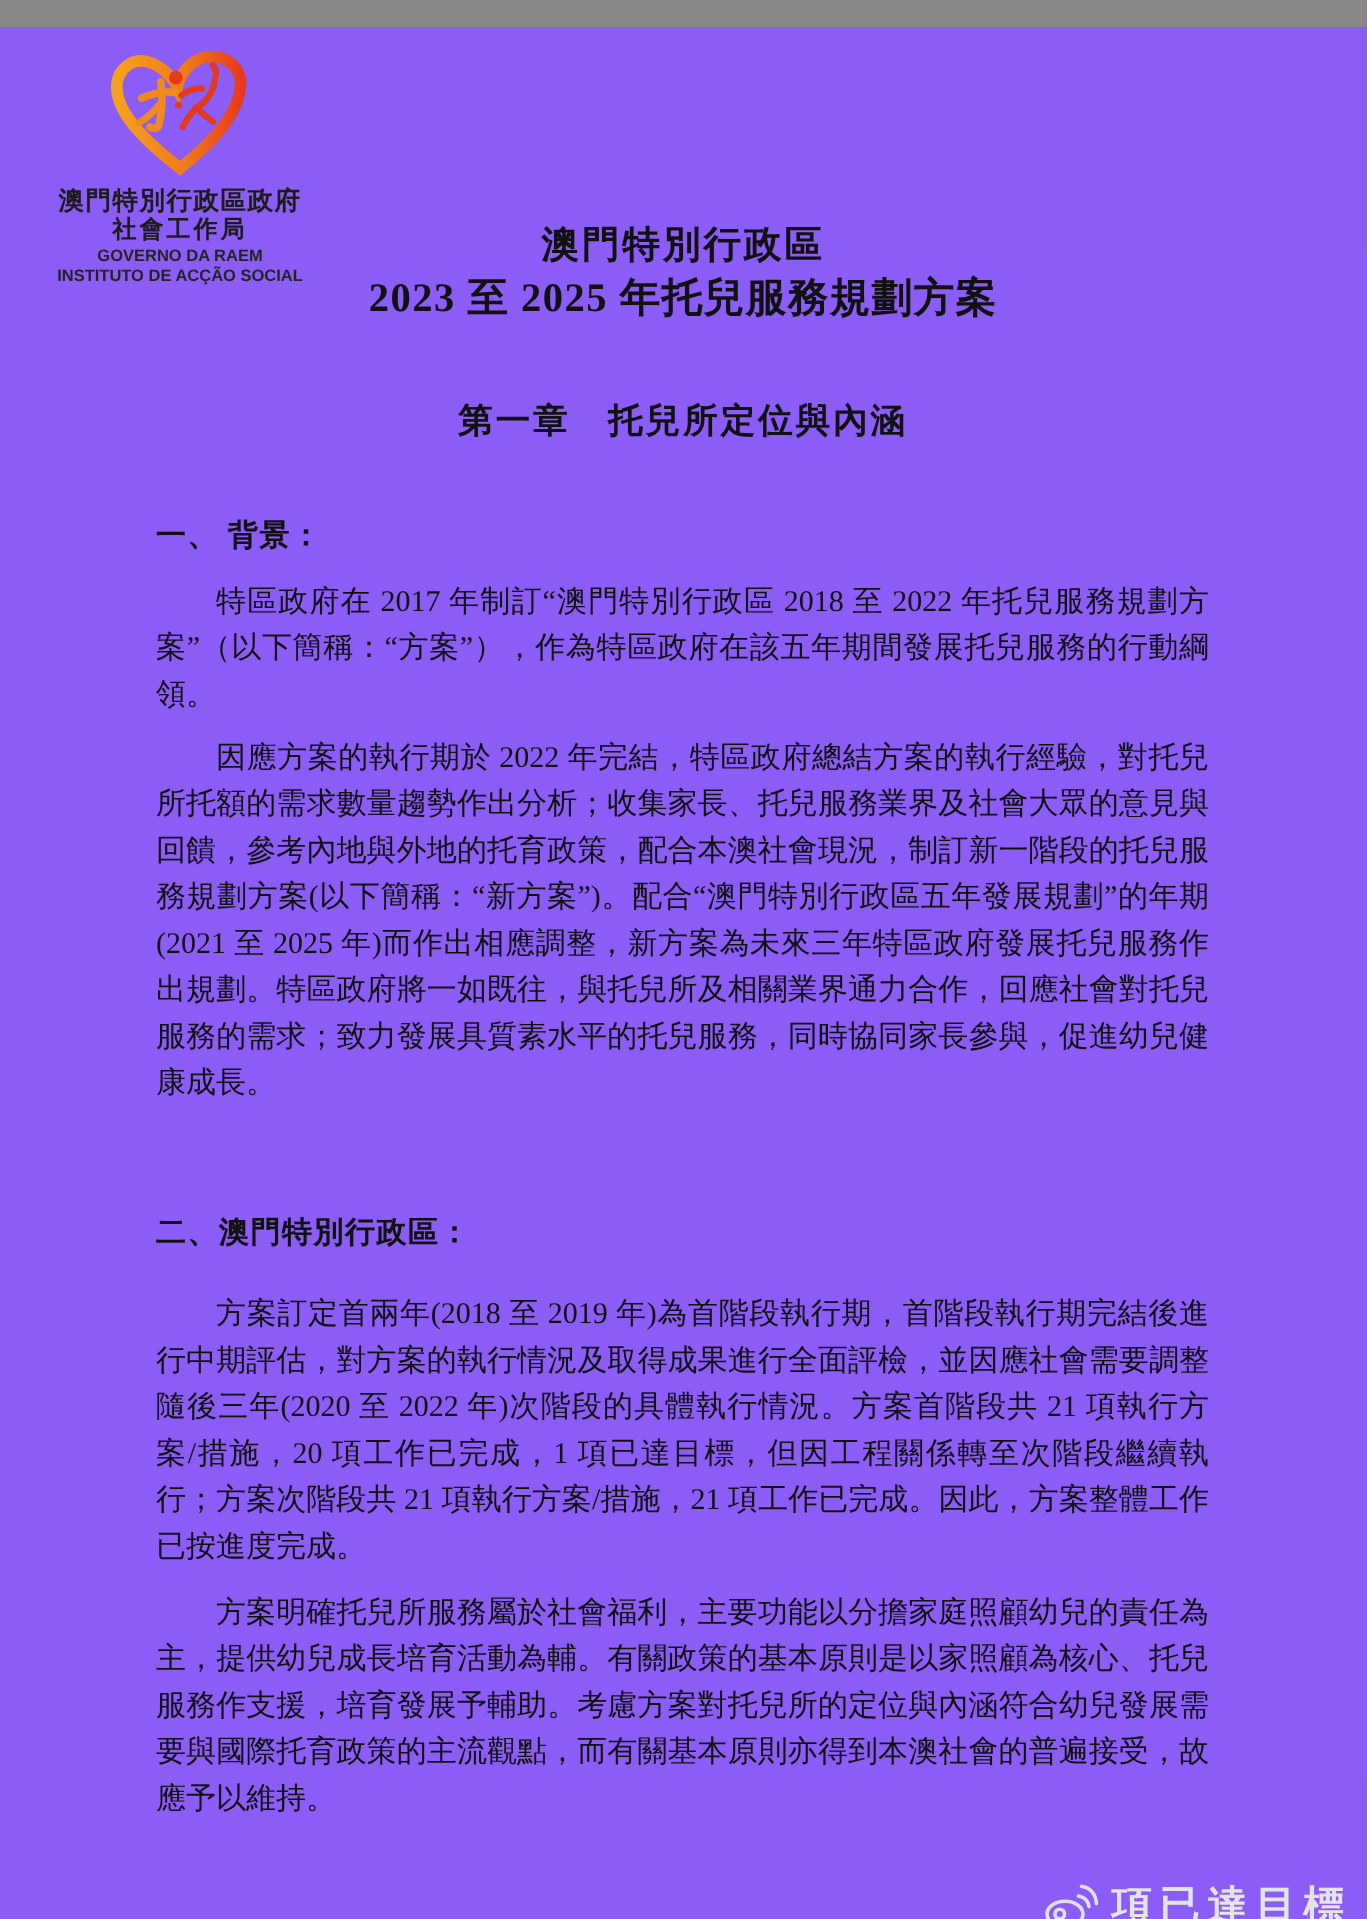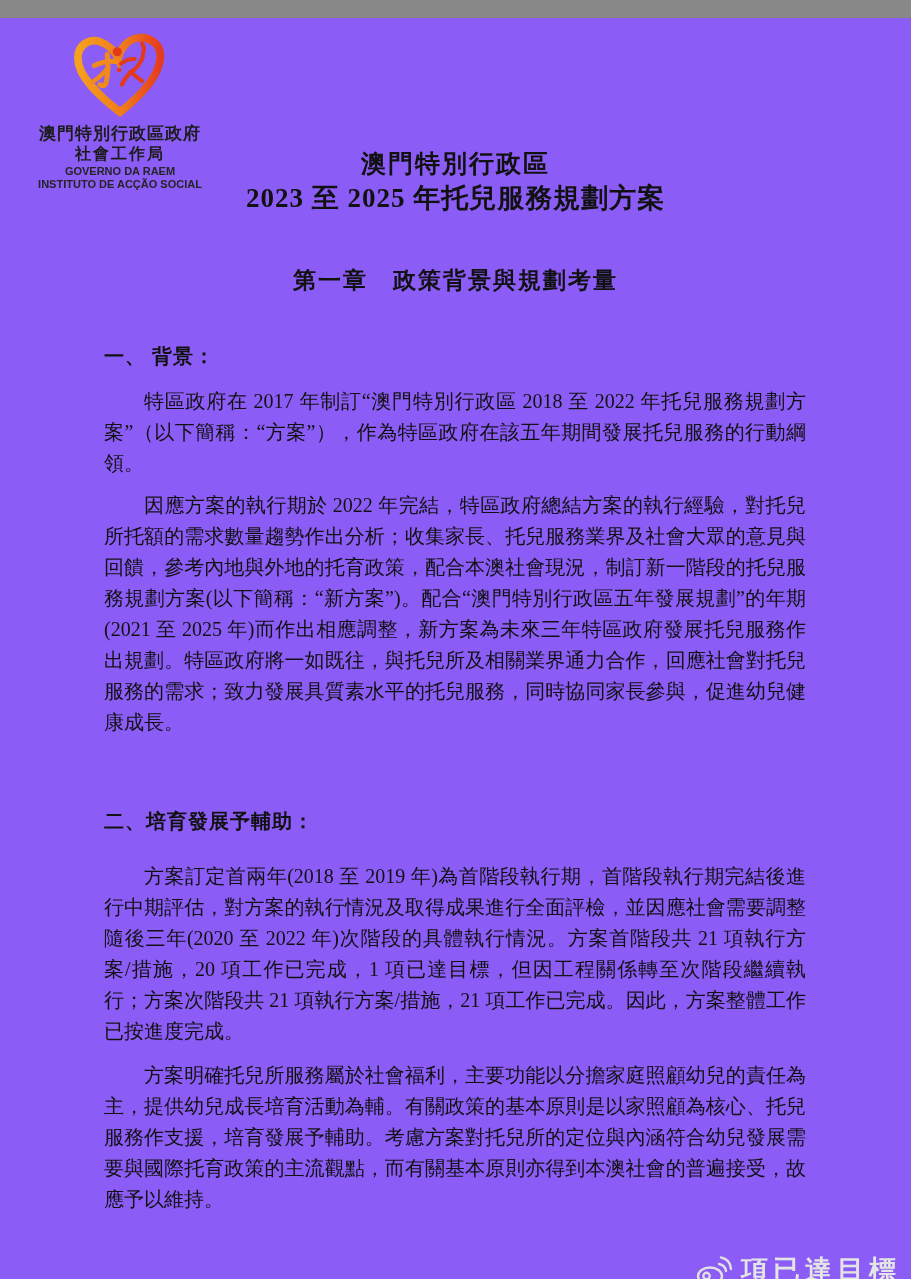--- a/index.html
+++ b/index.html
@@ -101,27 +101,27 @@
     <div class="org-zh2">社會工作局</div>
     <div class="org-pt1">GOVERNO DA RAEM</div>
     <div class="org-pt2">INSTITUTO DE ACÇÃO SOCIAL</div>
   </div>
 
   <div class="title-block">
     <div class="title-line1">澳門特別行政區</div>
     <div class="title-line2">2023 至 2025 年托兒服務規劃方案</div>
   </div>
 
-  <div class="chapter-heading">第一章　政策背景與規劃考量</div>
+  <div class="chapter-heading">第一章　托兒所定位與內涵</div>
 
   <div class="sec-heading" id="h-sec-1">一、 背景：</div>
   <p class="para" id="p-bg-1">特區政府在 2017 年制訂“澳門特別行政區 2018 至 2022 年托兒服務規劃方案”（以下簡稱：“方案”），作為特區政府在該五年期間發展托兒服務的行動綱領。</p>
   <p class="para" id="p-bg-2">因應方案的執行期於 2022 年完結，特區政府總結方案的執行經驗，對托兒所托額的需求數量趨勢作出分析；收集家長、托兒服務業界及社會大眾的意見與回饋，參考內地與外地的托育政策，配合本澳社會現況，制訂新一階段的托兒服務規劃方案(以下簡稱：“新方案”)。配合“澳門特別行政區五年發展規劃”的年期(2021 至 2025 年)而作出相應調整，新方案為未來三年特區政府發展托兒服務作出規劃。特區政府將一如既往，與托兒所及相關業界通力合作，回應社會對托兒服務的需求；致力發展具質素水平的托兒服務，同時協同家長參與，促進幼兒健康成長。</p>
 
-  <div class="sec-heading" id="h-sec-2">二、培育發展予輔助：</div>
+  <div class="sec-heading" id="h-sec-2">二、澳門特別行政區：</div>
   <p class="para" id="p-exp-1">方案訂定首兩年(2018 至 2019 年)為首階段執行期，首階段執行期完結後進行中期評估，對方案的執行情況及取得成果進行全面評檢，並因應社會需要調整隨後三年(2020 至 2022 年)次階段的具體執行情況。方案首階段共 21 項執行方案/措施，20 項工作已完成，1 項已達目標，但因工程關係轉至次階段繼續執行；方案次階段共 21 項執行方案/措施，21 項工作已完成。因此，方案整體工作已按進度完成。</p>
 
   <p class="para" id="p-pos-1">方案明確托兒所服務屬於社會福利，主要功能以分擔家庭照顧幼兒的責任為主，提供幼兒成長培育活動為輔。有關政策的基本原則是以家照顧為核心、托兒服務作支援，培育發展予輔助。考慮方案對托兒所的定位與內涵符合幼兒發展需要與國際托育政策的主流觀點，而有關基本原則亦得到本澳社會的普遍接受，故應予以維持。</p>
 
   <div class="watermark">
     <svg width="40" height="33" viewBox="0 0 40 33" aria-hidden="true">
       <g fill="none" stroke="#e0e0e0" stroke-width="2.4" stroke-linecap="round">
         <ellipse cx="15" cy="22" rx="12" ry="8.5"></ellipse>
         <circle cx="11.5" cy="22" r="3.2"></circle>
         <path d="M24 10 q6 1 7 7"></path>

